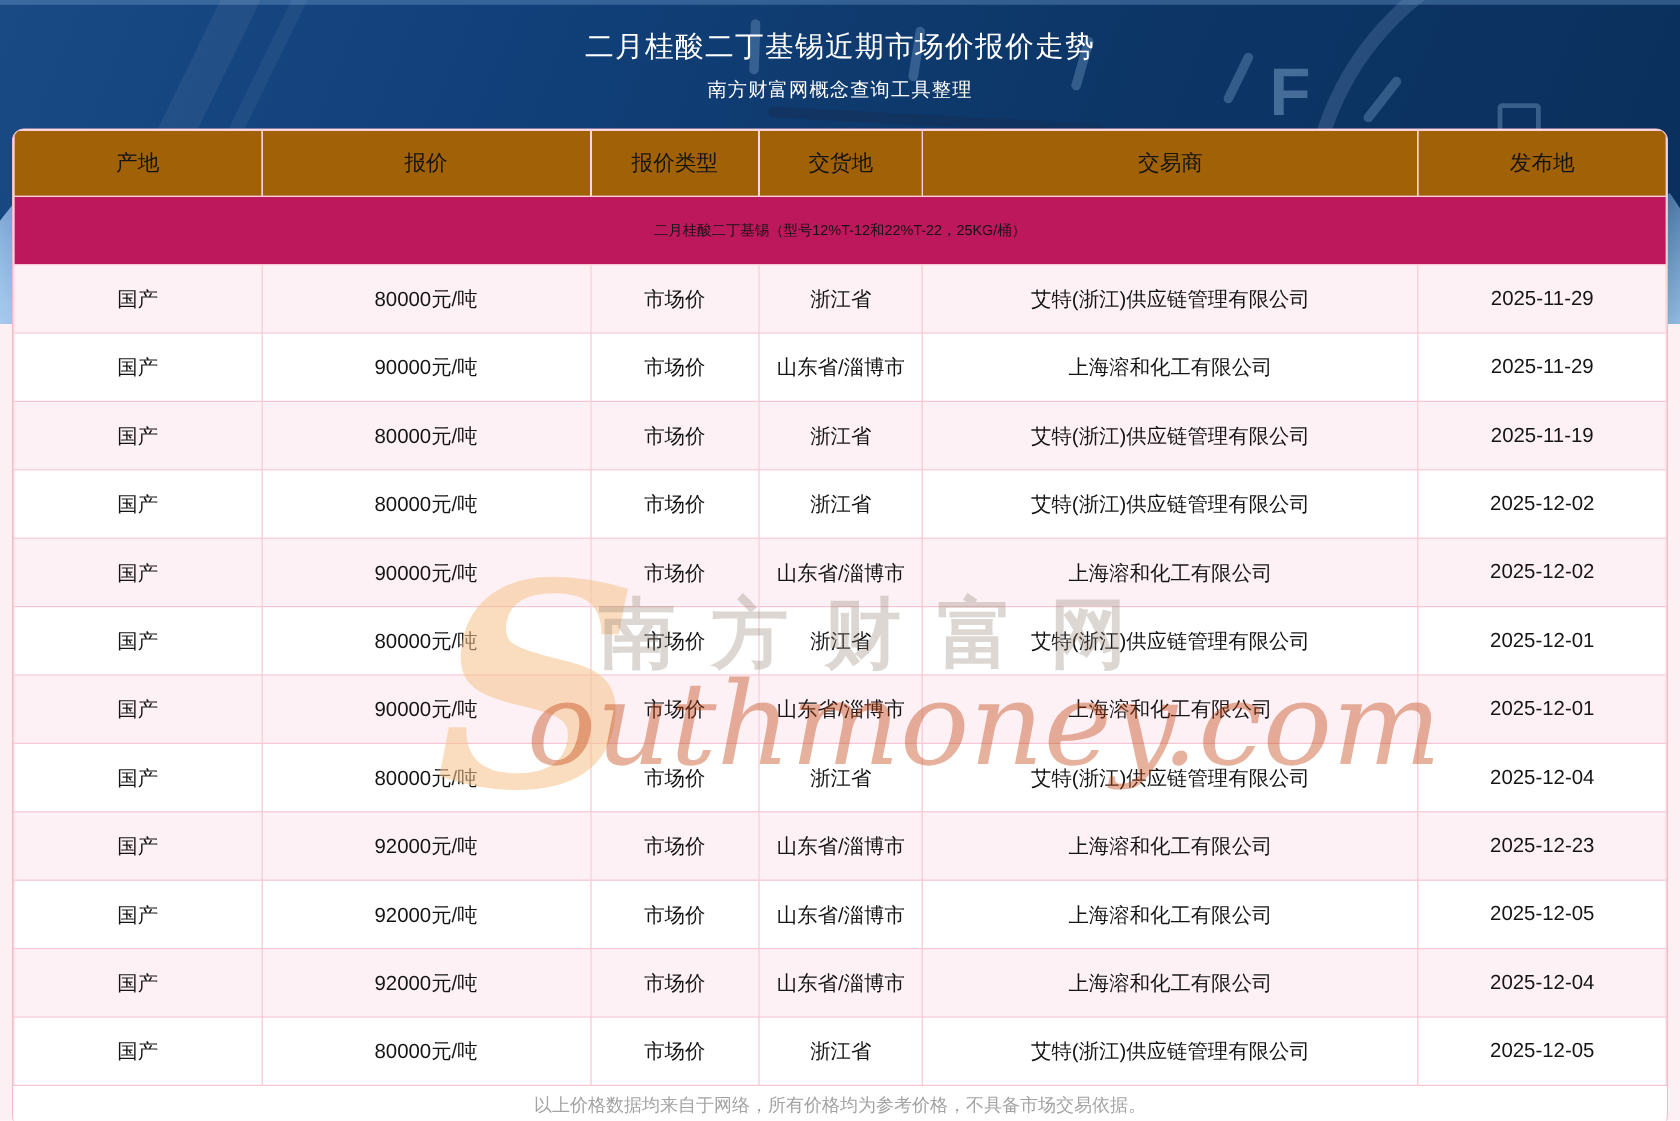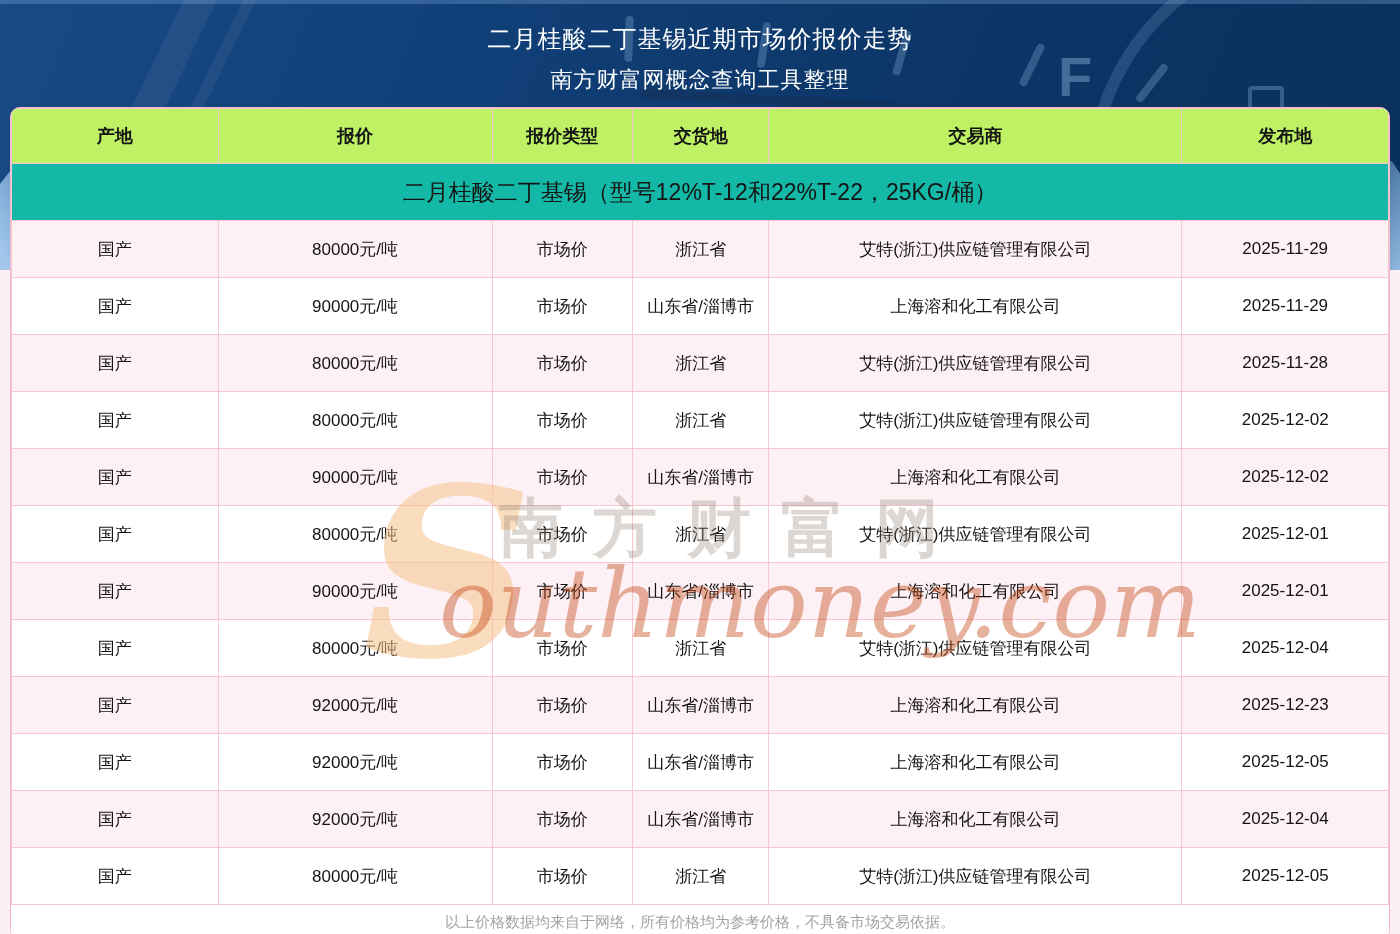--- a/index.html
+++ b/index.html
@@ -26,35 +26,35 @@
   .hero .rim { position:absolute; right:-170px; top:-60px; width:460px; height:460px; border:12px solid rgba(130,170,215,.22); border-radius:50%; }
   .hero .letterF { position:absolute; left:1058px; top:44px; font-size:56px; font-weight:bold; color:rgba(140,178,218,.45); }
   .hero .pump { position:absolute; left:1248px; top:86px; width:28px; height:20px; border:4px solid rgba(140,178,218,.35); border-radius:4px; }
   .hero .needle { position:absolute; left:640px; top:96px; width:280px; height:9px; border-radius:5px; background:rgba(20,48,88,.55); transform:rotate(3deg); }
   .hero .corner-left { position:absolute; left:-34px; top:168px; width:90px; height:150px; background:linear-gradient(205deg,#44面71aa 0%,#9ec4ea 55%,#d2e4f5 100%); transform:rotate(38deg); }
   .hero .corner-left { background:linear-gradient(205deg,#4471aa 0%,#9ec4ea 55%,#d2e4f5 100%); }
   .hero .corner-right { position:absolute; right:-42px; top:176px; width:100px; height:150px; background:linear-gradient(155deg,#164579 0%,#9ec4ea 65%,#d2e4f5 100%); transform:rotate(-34deg); }
   
   .titles { position:absolute; left:0; top:0; width:100%; text-align:center; color:#ffffff; z-index:2; }
   .title1 { margin-top:23px; font-size:24px; letter-spacing:1px;text-align:center; }
-  .title2 { margin-top:10px; font-size:22px; letter-spacing:1px; }
+  .title2 { margin-top:10px; font-size:16px; letter-spacing:1px; }
   
   .card {
     position:absolute; left:10px; top:107px; width:1378px;
     background:#ffffff; border:1px solid #f3bac9; border-radius:10px;
     overflow:hidden; z-index:3;
   }
   table.price { width:100%; border-collapse:collapse; table-layout:fixed; }
   table.price th, table.price td {
     border:1px solid #f8c6d3; text-align:center; vertical-align:middle;
     color:#141414; overflow:hidden; white-space:nowrap;
   }
-  table.price th { height:52px; background:#bef264; font-weight:bold; font-size:18px; }
+  table.price th { height:52px; background:#a16207; font-weight:normal; font-size:18px; }
   table.price td { height:54px; font-size:17px; }
-  tr.product-row td { background:#14b8a6; font-size:23px; }
+  tr.product-row td { background:#be185d; font-size:12px; }
   tr.row-pink td { background:#fdf1f5; }
   tr.row-white td { background:#ffffff; }
   .disclaimer {
     height:34px; line-height:33px; text-align:center; background:#ffffff;
     color:#a3a3a3; font-size:15px;
   }
   
   .watermark { position:absolute; left:0; top:0; width:100%; height:100%; pointer-events:none; z-index:5; }
   .wm-s {
     position:absolute; left:352px; top:348px;
@@ -137,21 +137,21 @@
             <td>山东省/淄博市</td>
             <td>上海溶和化工有限公司</td>
             <td>2025-11-29</td>
           </tr>
           <tr class="row-pink">
             <td>国产</td>
             <td>80000元/吨</td>
             <td>市场价</td>
             <td>浙江省</td>
             <td>艾特(浙江)供应链管理有限公司</td>
-            <td>2025-11-28</td>
+            <td>2025-11-19</td>
           </tr>
           <tr class="row-white">
             <td>国产</td>
             <td>80000元/吨</td>
             <td>市场价</td>
             <td>浙江省</td>
             <td>艾特(浙江)供应链管理有限公司</td>
             <td>2025-12-02</td>
           </tr>
           <tr class="row-pink">

